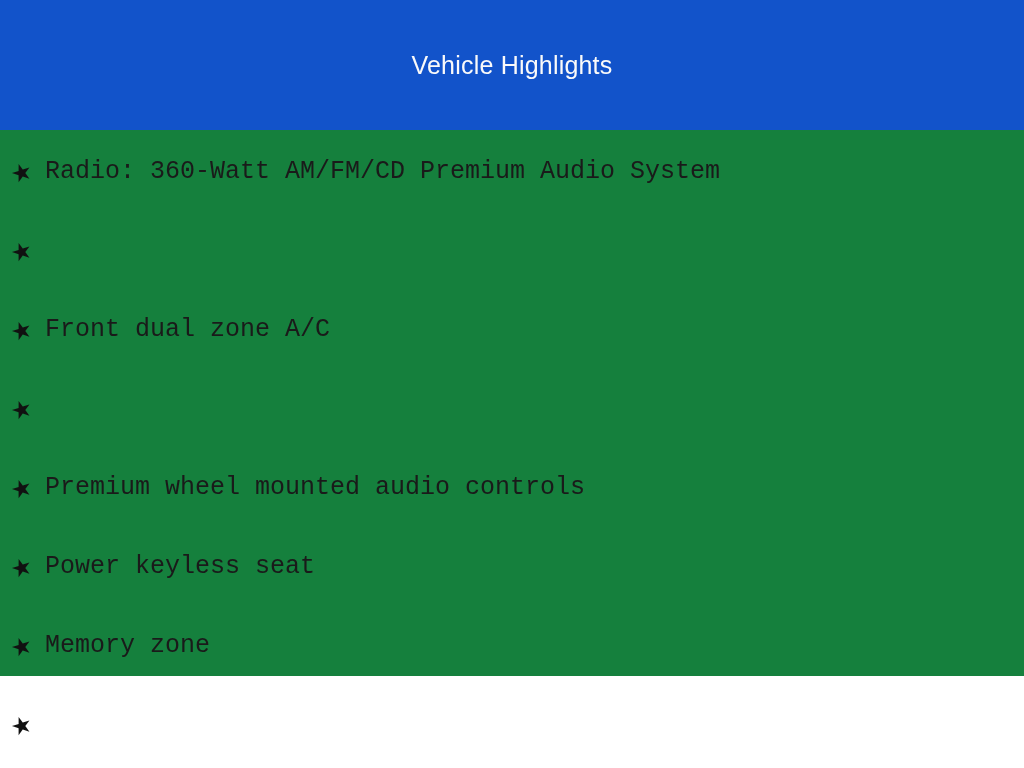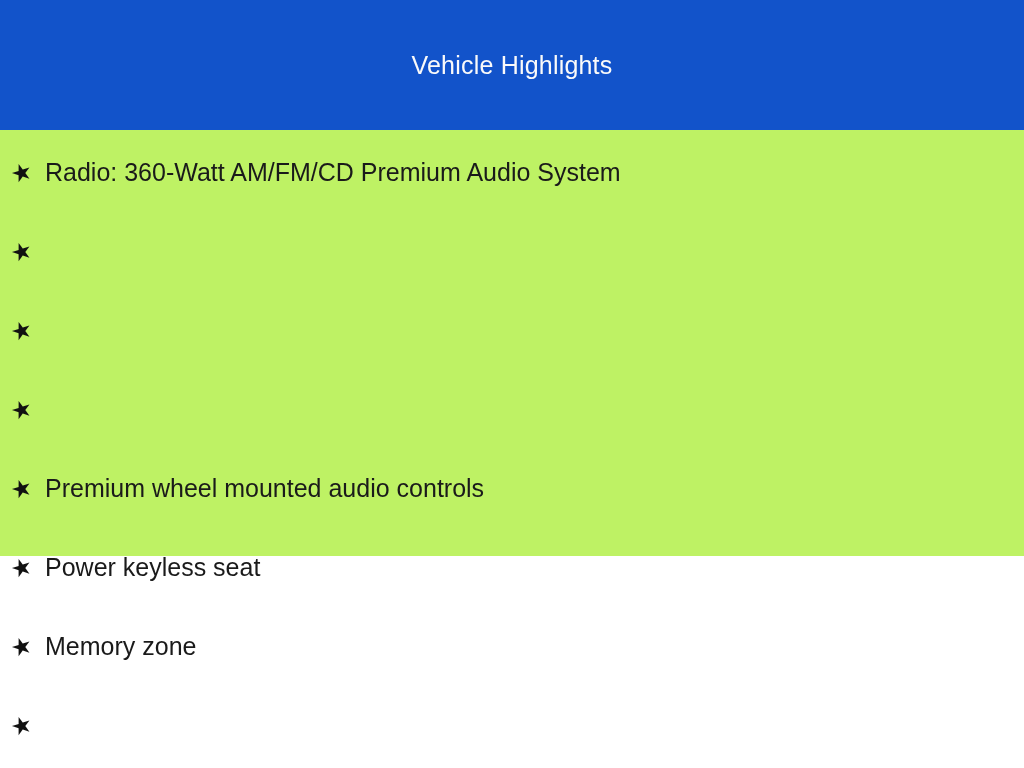--- a/index.html
+++ b/index.html
@@ -7,22 +7,22 @@
     padding: 0;
     width: 1024px;
     height: 768px;
     background: #ffffff;
     font-family: "Liberation Sans", sans-serif;
     overflow: hidden;
   }
 
   .slide {
     width: 1024px;
-    height: 556px;
-    background: #bef264;
+    height: 676px;
+    background: #15803d;
     position: relative;
   }
 
   .banner {
     width: 100%;
     height: 130px;
     background: #1253ca;
     display: flex;
     align-items: center;
     justify-content: center;
@@ -61,39 +61,41 @@
     line-height: 1;
     color: #111111;
     transform: rotate(-18deg);
     transform-origin: 40% 55%;
     flex: 0 0 34px;
   }
 
   .label {
     display: inline-block;
     line-height: 30px;
+    font-family: Liberation Mono, monospace;
   }
 </style>
 </head>
 <body>
 
 <div class="slide">
   <header class="banner" style="background: rgb(18, 83, 202);">
     <h1 style="color: rgb(250, 250, 250);">Vehicle Highlights</h1>
   </header>
   <main class="list" style="color: rgb(26, 26, 26);">
       <div class="item">
         <span class="star">★</span>
         <span class="label">Radio: 360-Watt AM/FM/CD Premium Audio System</span>
       </div>
       <div class="item">
         <span class="star">★</span>
       </div>
       <div class="item">
         <span class="star">★</span>
+        <span class="label">Front dual zone A/C</span>
       </div>
       <div class="item">
         <span class="star">★</span>
       </div>
       <div class="item">
         <span class="star">★</span>
         <span class="label">Premium wheel mounted audio controls</span>
       </div>
       <div class="item">
         <span class="star">★</span>

